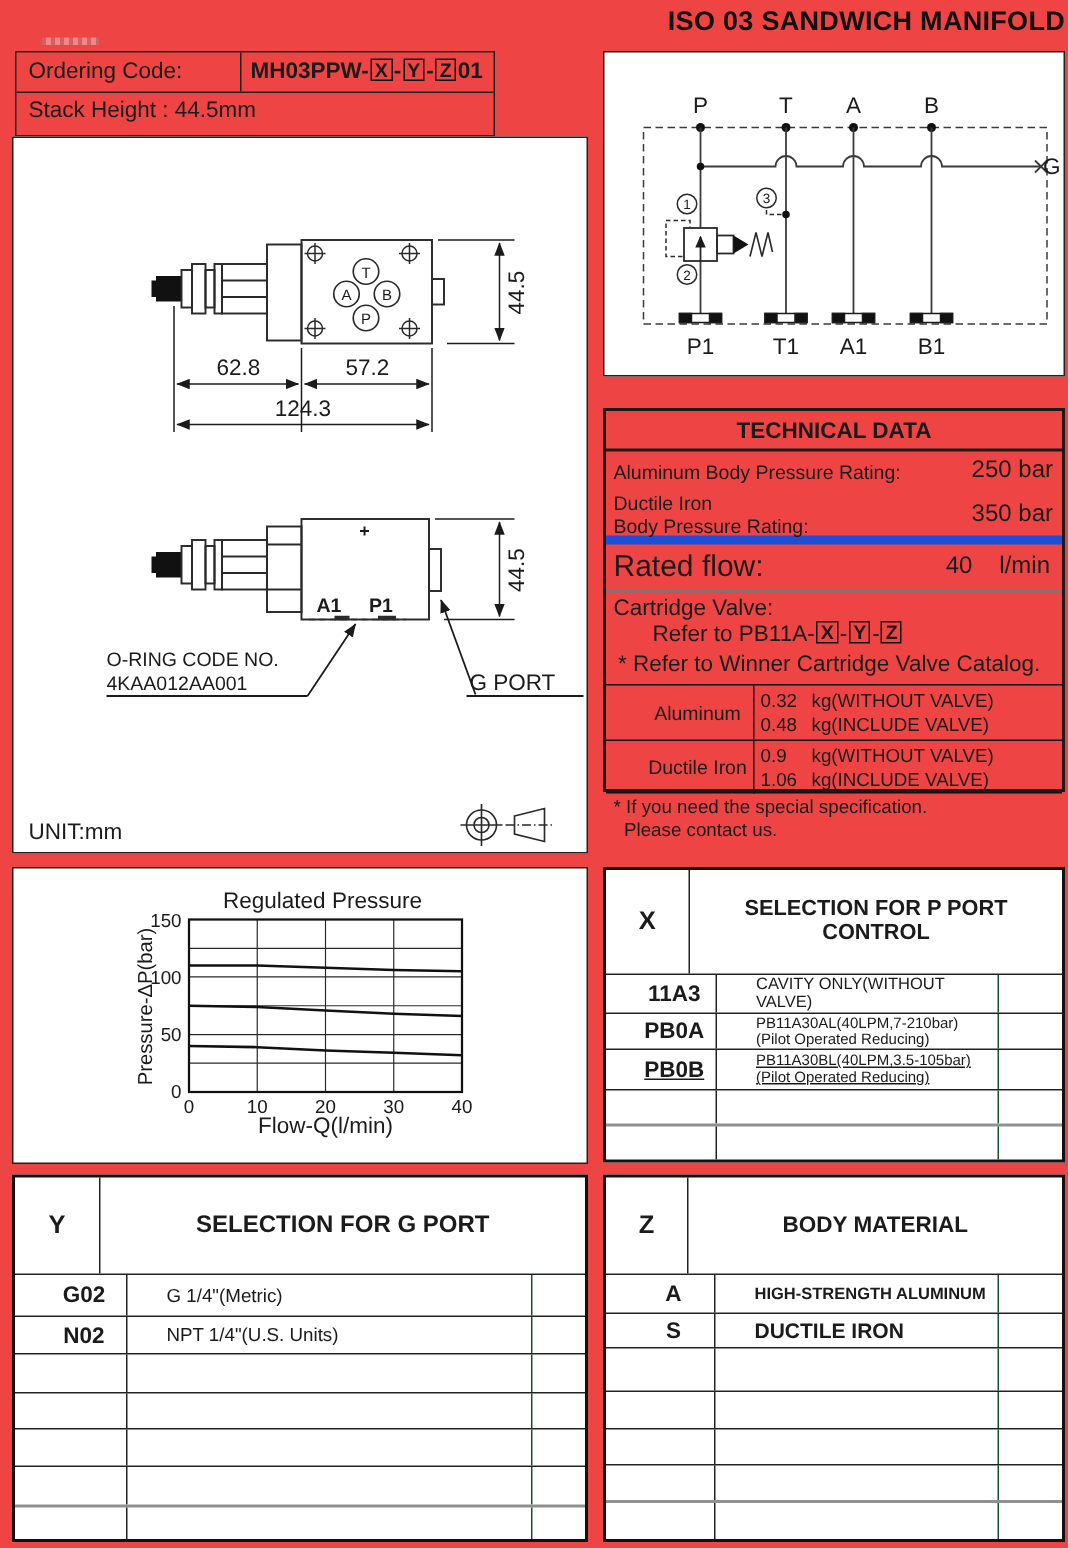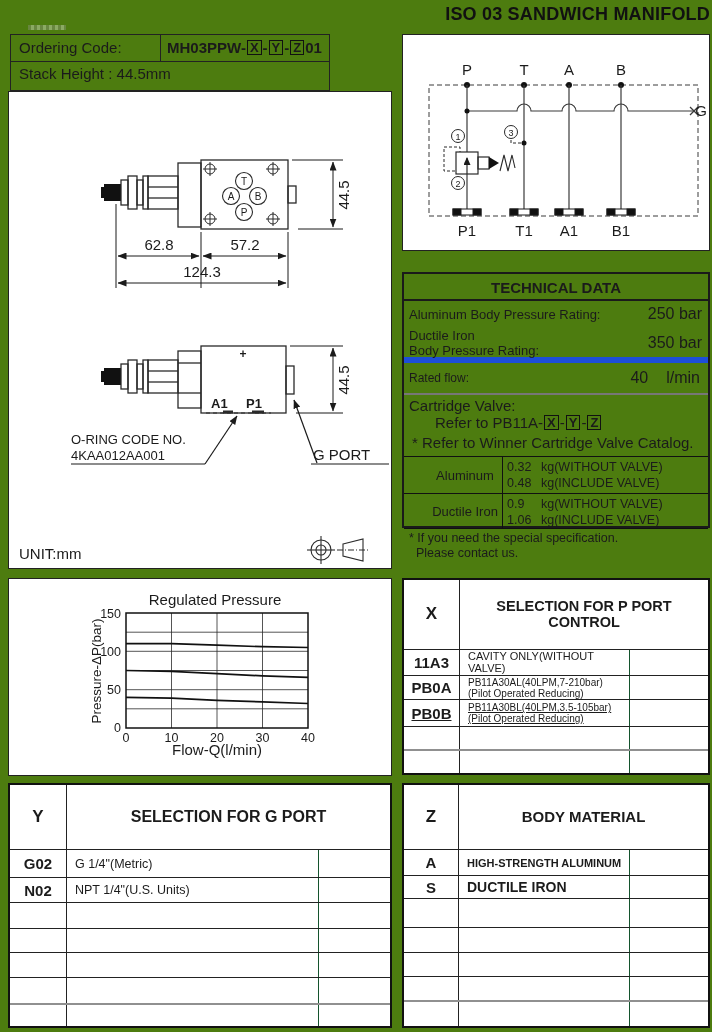--- a/index.html
+++ b/index.html
@@ -1,18 +1,18 @@
 <!DOCTYPE html>
 <html><head>
 <meta charset="utf-8">
 <style>
   * { margin:0; padding:0; box-sizing:border-box; }
   html,body { background:#e8e8e8; }
   .page {
-    position:relative; width:712px; height:1032px; background:#4d7c0f;
+    position:relative; width:712px; height:1032px; background:#ef4444;
     font-family:"Liberation Sans","DejaVu Sans",sans-serif; color:#1b1b1b;
     overflow:hidden; margin:0 auto;
   }
   .abs { position:absolute; }
 
   
   .page-title { right:2px; top:4px; font-size:18px; font-weight:700; letter-spacing:.2px; color:#111; }
 
   
   .ordering-box { left:10px; top:34px; width:320px; height:57px; border:1.5px solid #222; }
@@ -35,21 +35,21 @@
                  padding-top:5px; border-bottom:2px solid #1a1a1a; }
   .tech-ratings { height:62px; border-bottom:6px solid #1d4ed8; padding:2px 6px 0 5px; }
   .tr-row { display:flex; justify-content:space-between; align-items:center; }
   .tr-row1 { height:22px; }
   .tr-row2 { height:36px; }
   .tr-label { font-size:13px; }
   .tr-label .ln { line-height:15px; }
   .tr-value { font-size:16px; }
   .tech-flow { height:32px; border-bottom:2px solid #777; display:flex; align-items:center;
                padding:0 8px 0 5px; }
-  .tf-label { font-size:12px; }
+  .tf-label { font-size:20px; }
   .tf-value { margin-left:auto; font-size:16px; }
   .tf-unit  { font-size:16px; margin-left:18px; }
   .tech-cart { height:61px; padding:2px 0 0 5px; }
   .tc-l1 { font-size:15px; }
   .tc-l2 { font-size:15px; padding-left:26px; white-space:nowrap; }
   .tc-note { font-size:15px; padding:3px 0 0 3px; }
   .weight-table { height:73px; border-top:1.5px solid #111; border-bottom:1.5px solid #111; }
   .wt-row { display:flex; height:36px; }
   .wt-row + .wt-row { border-top:1.5px solid #111; }
   .wt-mat { width:75px; border-right:1.5px solid #111; display:flex; align-items:center;
@@ -63,21 +63,21 @@
   .sel-table { position:absolute; border:2px solid #111; background:#fff;
                display:flex; flex-direction:column; }
   .x-table { left:402px; top:578px; width:308px; height:197px; }
   .y-table { left:8px;  top:783px; width:384px; height:245px; }
   .z-table { left:402px; top:783px; width:308px; height:245px; }
   .sel-header { display:flex; align-items:center; }
   .hdr-code { display:flex; align-items:center; justify-content:center;
               font-weight:700; font-size:17px; height:100%; border-right:1.5px solid #222; }
   .hdr-label { flex:1; text-align:center; font-weight:700; }
   .trow { display:flex; border-top:1px solid #222; }
-  .tcell { display:flex; flex-direction:column; justify-content:center; }
+  .tcell { display:flex; flex-direction:column; justify-content:center;margin-left:18px; }
   .cell-code { align-items:center; font-weight:700; font-size:15px; border-right:1px solid #222; }
   .cell-desc { border-right:1px solid #14532d; padding-left:8px; }
   .cell-tail { flex:1; }
   .x-table .hdr-code, .x-table .cell-code { width:56px; }
   .x-table .cell-desc { width:170px; }
   .x-table .hdr-label { font-size:14.5px; }
   .y-table .hdr-code, .y-table .cell-code { width:57px; }
   .y-table .cell-desc { width:252px; }
   .y-table .hdr-label { font-size:16px; }
   .z-table .hdr-code, .z-table .cell-code { width:55px; }

